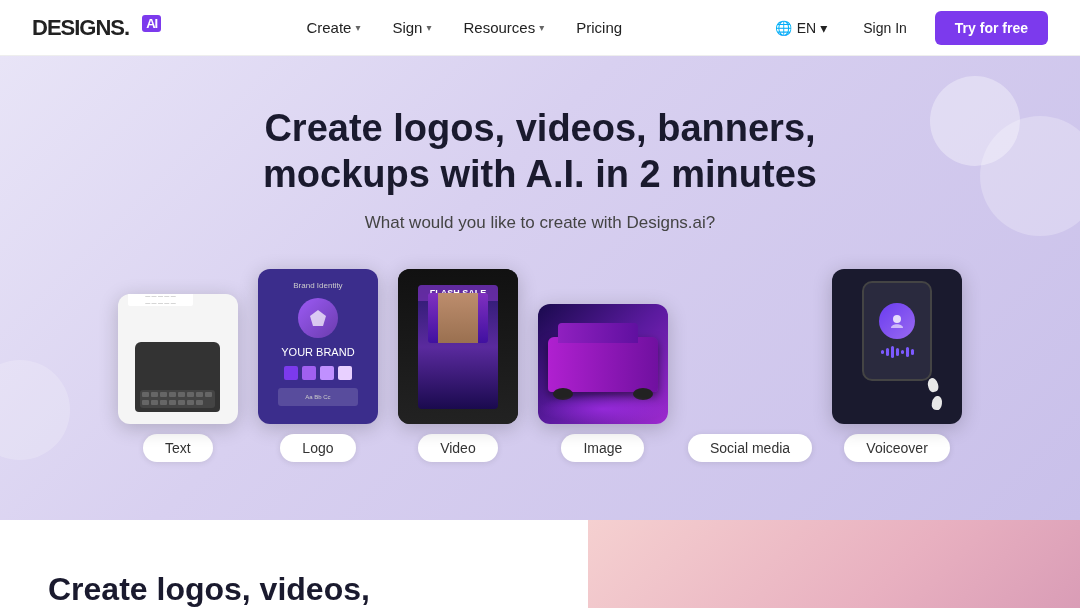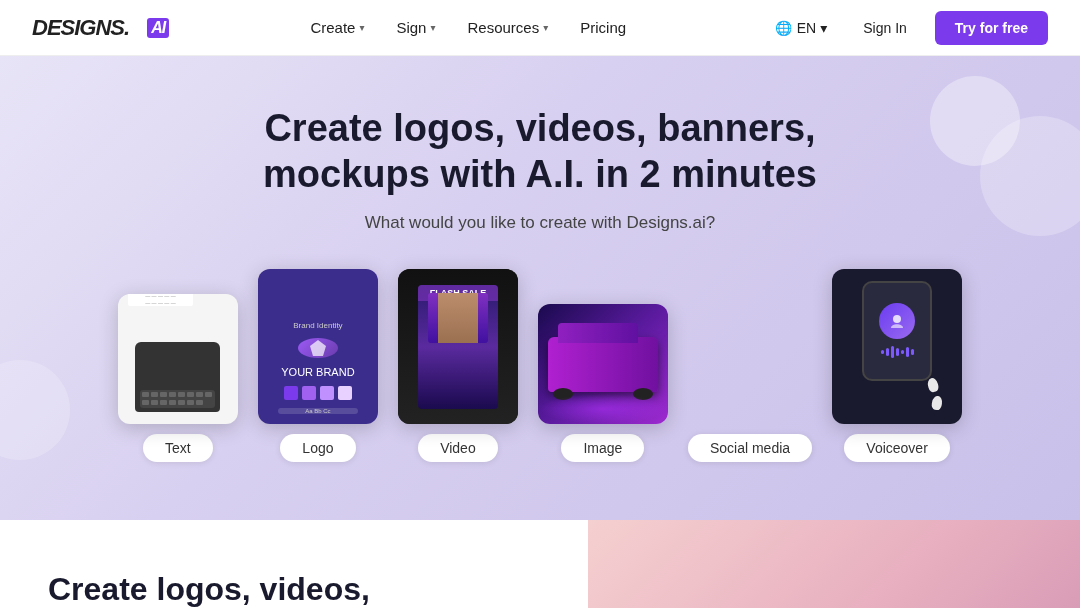--- a/index.html
+++ b/index.html
@@ -16,32 +16,31 @@
       border-bottom: 1px solid #eee;
       position: relative;
       z-index: 10;
     }
     .nav-logo {
       font-size: 22px;
       font-weight: 800;
       color: #222;
       letter-spacing: -1px;
       display: flex;
-      align-items: center;
-      gap: 15px;
-      font-style: italic;
+      align-items: flex-start;
+      gap: 4px;
     }
     .nav-logo span.ai-badge {
       background: #7c3aed;
       color: #fff;
-      font-size: 16px;
+      font-size: 13px;
       font-weight: 700;
       border-radius: 3px;
       padding: 1px 4px;
-      margin-left: 3px;
+      margin-left: 9px;
     }
     .nav-links {
       display: flex;
       align-items: center;
       gap: 8px;
     }
     .nav-item {
       display: flex;
       align-items: center;
       gap: 4px;
@@ -234,21 +233,20 @@
       display: flex;
       flex-direction: column;
       align-items: center;
       padding: 12px 8px;
       gap: 8px;
     }
     .logo-card-title {
       font-size: 8px;
       color: #ccc;
       text-align: center;
-      margin-top: 40px;
     }
     .logo-card-brand {
       font-size: 11px;
       font-weight: 400;
       color: #fff;
       text-align: center;
     }
     .logo-card-circle {
       width: 40px; height: 40px;
       border-radius: 50%;

